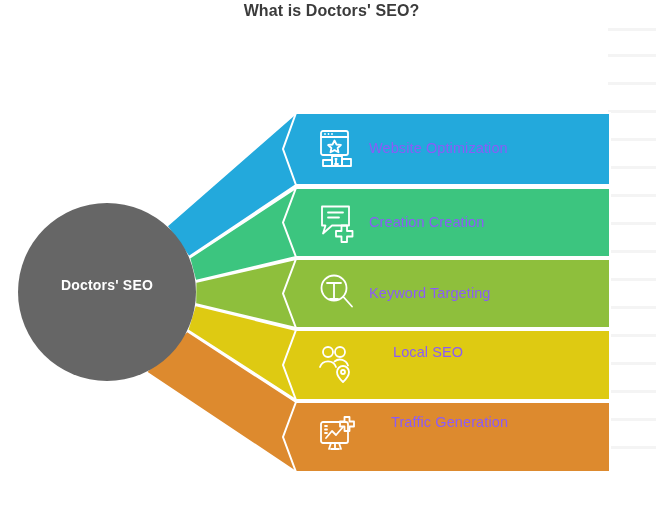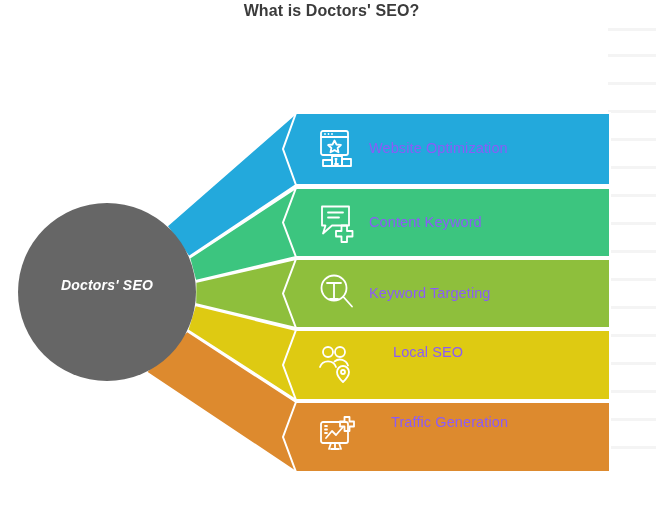--- a/index.html
+++ b/index.html
@@ -60,21 +60,20 @@
     position: absolute;
     left: 18px;
     top: 277px;
     width: 178px;
     text-align: center;
     font-size: 14px;
     font-weight: bold;
     color: #ffffff;
     letter-spacing: 0.2px;
     pointer-events: none;
-    font-style: italic;
   }
   .bar-label {
     position: absolute;
     left: 369px;
     font-size: 14.5px;
     color: #8b5cf6;
     white-space: nowrap;
     letter-spacing: 0.1px;
     pointer-events: none;
   }
@@ -160,19 +159,19 @@
               <path d="M7 10 h2 M7 13.5 h2 M7 17 h2"></path>
               <path d="M26.5 1 h5 v4.5 h4.5 v5 h-4.5 v4.5 h-5 v-4.5 h-4.5 v-5 h4.5 Z"></path>
         </g>
       </g>
   </svg>
 
   <div class="hub-label">Doctors' SEO</div>
 
   <div id="labels">
       <div class="bar-label" style="top: 140px;">Website Optimization</div>
-      <div class="bar-label" style="top: 213.5px;">Content Keyword</div>
+      <div class="bar-label" style="top: 213.5px;">Creation Creation</div>
       <div class="bar-label" style="top: 284.5px; text-align: center;">Keyword Targeting</div>
       <div class="bar-label" style="top: 344px; margin-left: 24px;">Local SEO</div>
       <div class="bar-label" style="top: 414px; margin-left: 22px;">Traffic Generation</div>
     </div>
 
 </div>
 
 </body></html>

